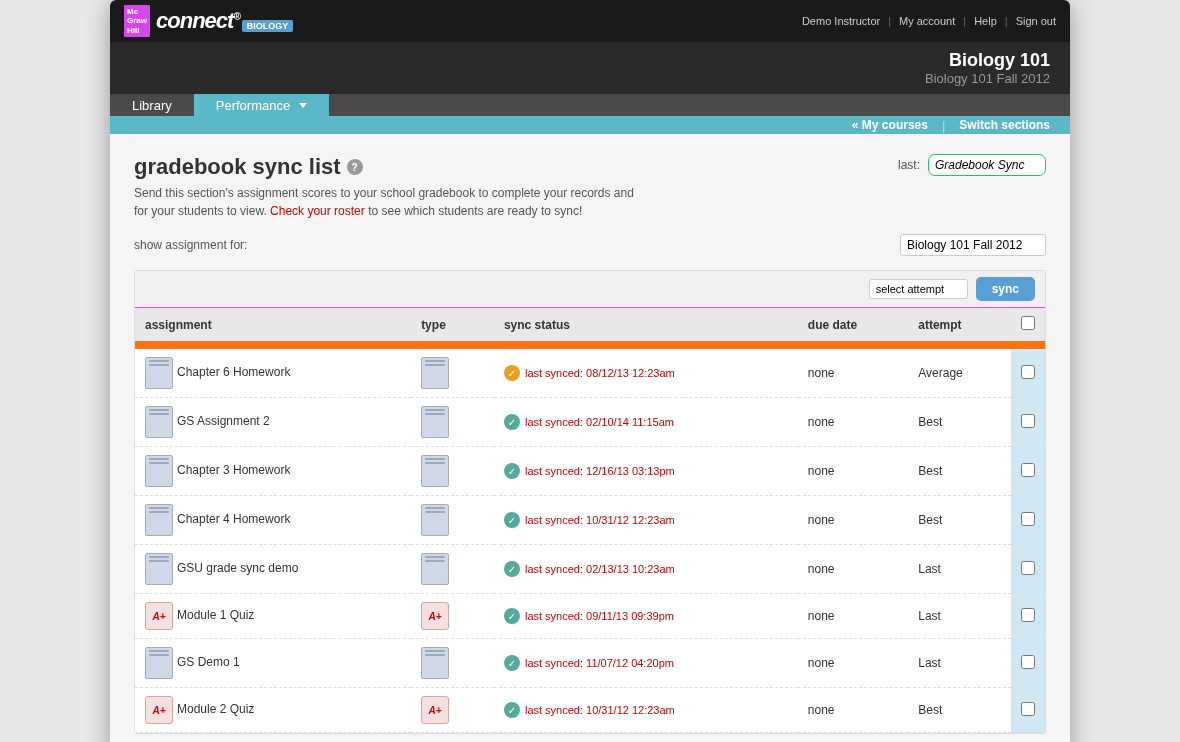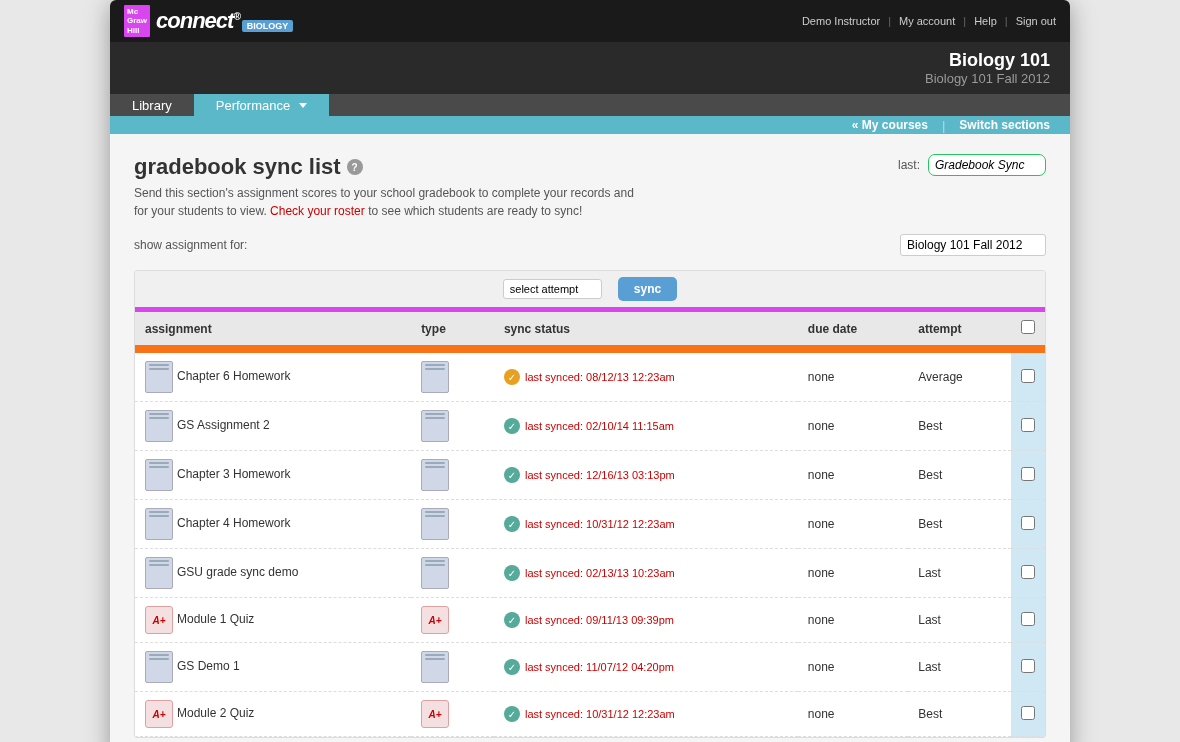--- a/index.html
+++ b/index.html
@@ -226,26 +226,26 @@
     
     .table-container {
       background: #fff;
       border: 1px solid #ddd;
       border-radius: 3px;
       overflow: hidden;
     }
 
     .sync-toolbar {
       display: flex;
-      justify-content: center;
+      justify-content: flex-end;
       align-items: center;
       padding: 6px 10px;
       background: #f0f0f0;
-      border-bottom: 5px solid #d946ef;
-      gap: 16px;
+      border-bottom: 1px solid #d946ef;
+      gap: 8px;
     }
     .attempt-select {
       padding: 3px 22px 3px 6px;
       border: 1px solid #ccc;
       border-radius: 3px;
       font-size: 11px;
       background: #fff;
       appearance: none;
       cursor: pointer;
     }

